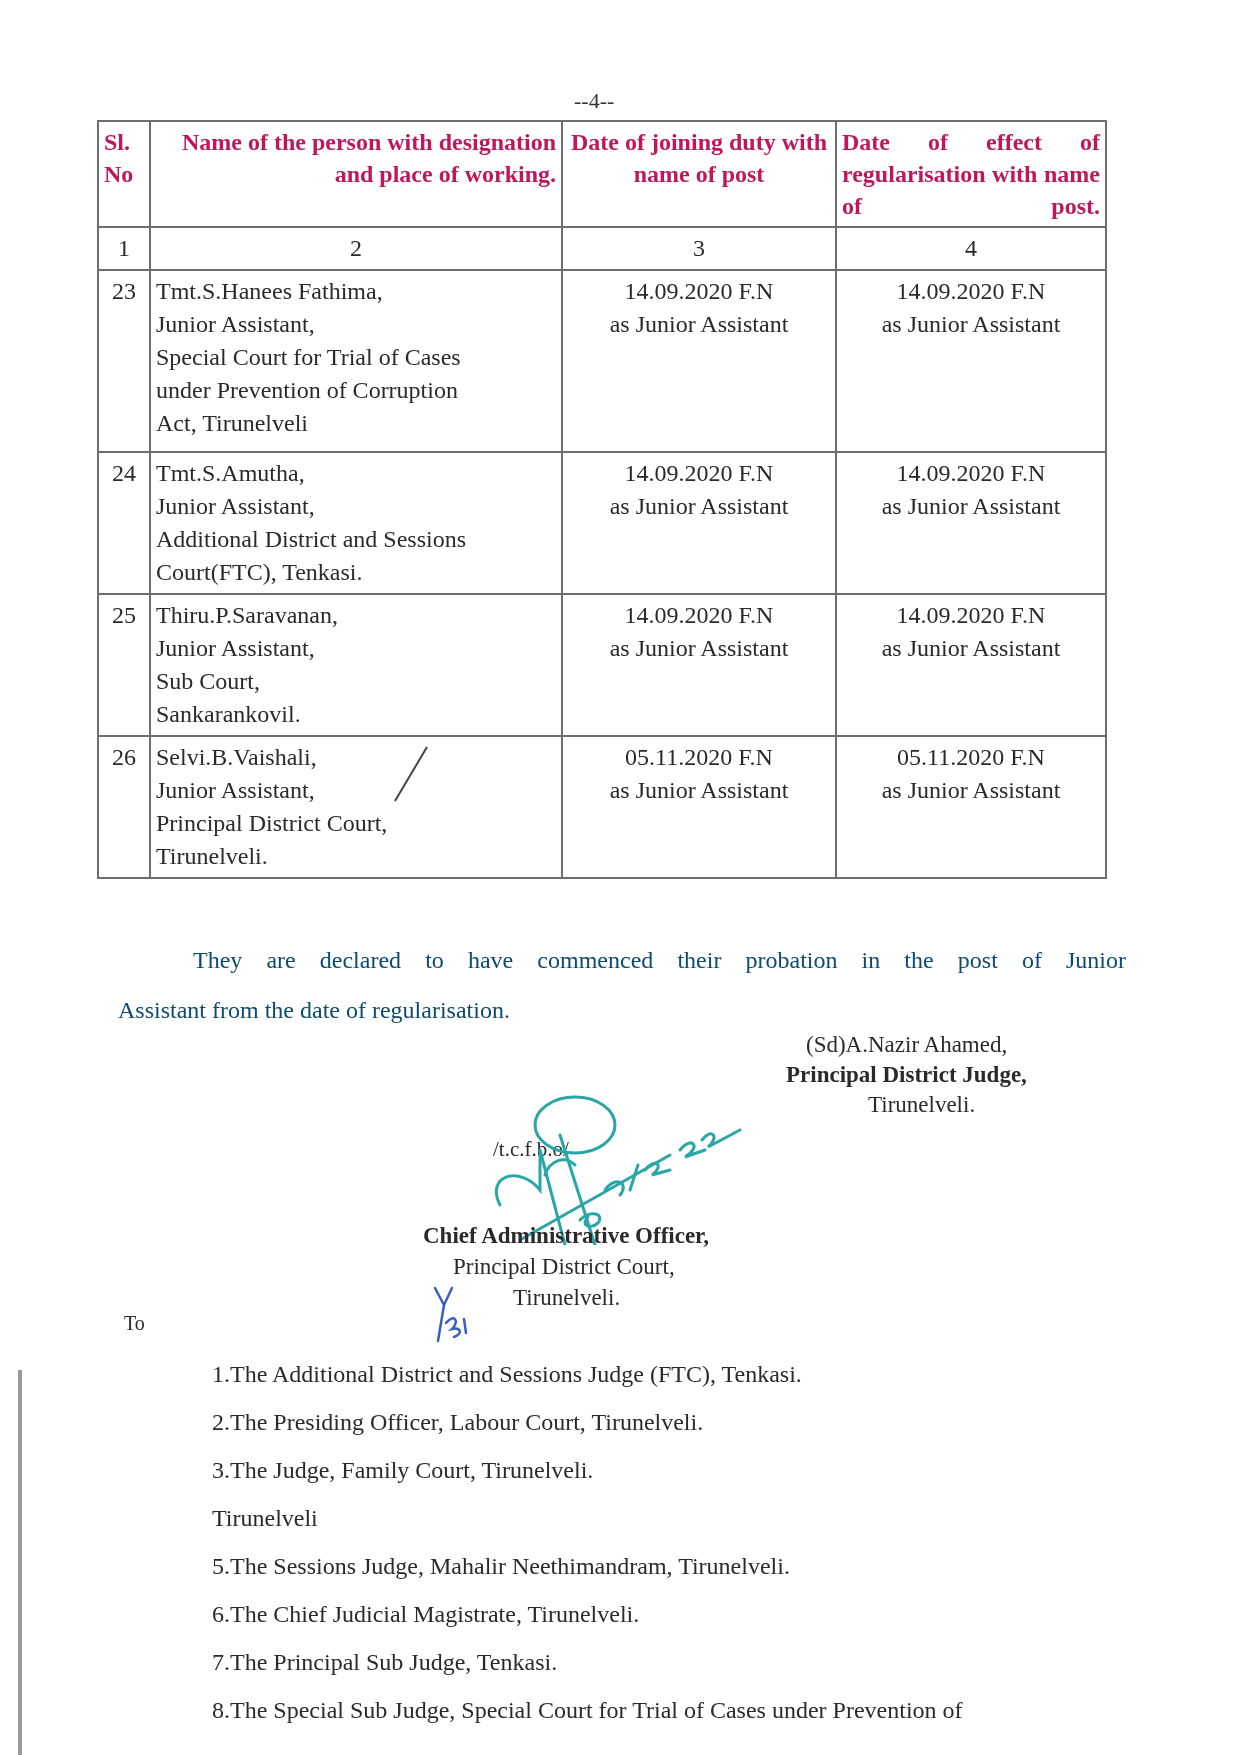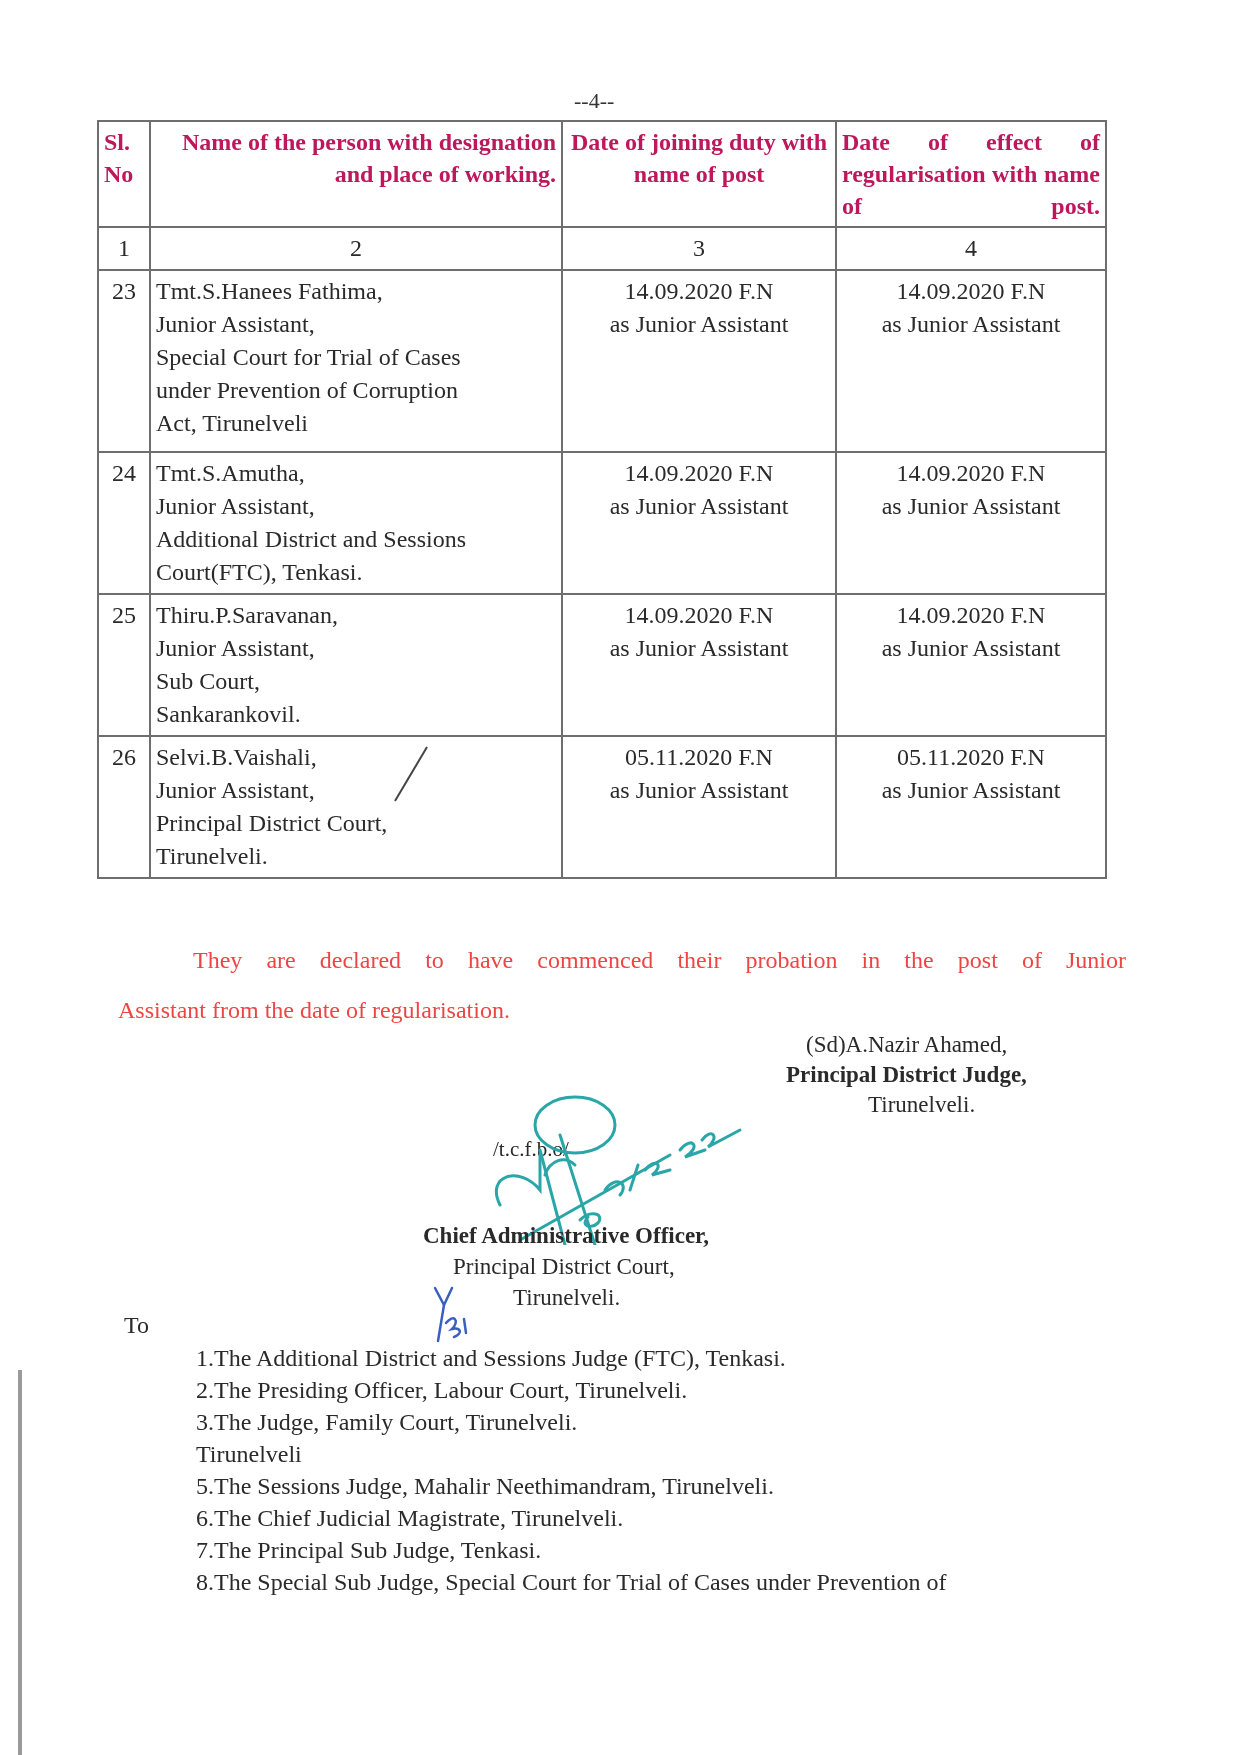--- a/index.html
+++ b/index.html
@@ -23,36 +23,36 @@
   th.c4 { text-align: justify; text-align-last: justify; }
   td.sl { text-align: center; }
   td.num { text-align: center; height: 30px; padding: 2px 5px; }
   td.dt { text-align: center; padding-top: 10px; }
   td.name { padding-top: 10px; }
   .row23 td { height: 172px; }
   .row24 td { height: 132px; }
   .row25 td { height: 132px; }
   .row26 td { height: 132px; }
   .line { display: block; }
-  .para { position: absolute; left: 118px; top: 935px; width: 1008px; font-size: 24px; line-height: 50px; color: #ef4444; }
+  .para { position: absolute; left: 118px; top: 935px; width: 1008px; font-size: 24px; line-height: 50px; color: #0c4a6e; }
   .para .p1 { display: block; text-indent: 75px; text-align: justify; text-align-last: justify; word-spacing: 6px; }
   .sig1 { position: absolute; left: 786px; top: 1030px; width: 300px; font-size: 23px; line-height: 30px; }
   .sig1 .sd { display: block; padding-left: 20px; }
   .sig1 .title { display: block; font-weight: bold; }
   .sig1 .place { display: block; padding-left: 82px; }
   .tcfbo { position: absolute; left: 493px; top: 1137px; font-size: 21px; }
   .signature { position: absolute; left: 480px; top: 1095px; }
   .cao { position: absolute; left: 423px; top: 1220px; font-size: 23px; line-height: 31px; }
   .cao .t { display: block; font-weight: bold; }
   .cao .c { display: block; padding-left: 30px; }
   .cao .p { display: block; padding-left: 90px; }
   .initials { position: absolute; left: 430px; top: 1283px; }
-  .to { position: absolute; left: 124px; top: 1312px; font-size: 24px; }
+  .to { position: absolute; left: 124px; top: 1312px; font-size: 20px; }
   .recipients { position: absolute; left: 196px; top: 1342px; font-size: 24px; line-height: 32px; margin: 0; padding: 0; list-style: none; width: 900px; }
-  .recipients li { margin: 0; }
+  .recipients li { margin: 16px; }
   .recipients .cont { display: block; }
   .recipients .cont.indent { padding-left: 22px; }
 </style>
 </head>
 <body>
 
 <div class="edge-bar"></div>
 
 <div class="page-no">--4--</div>
 

